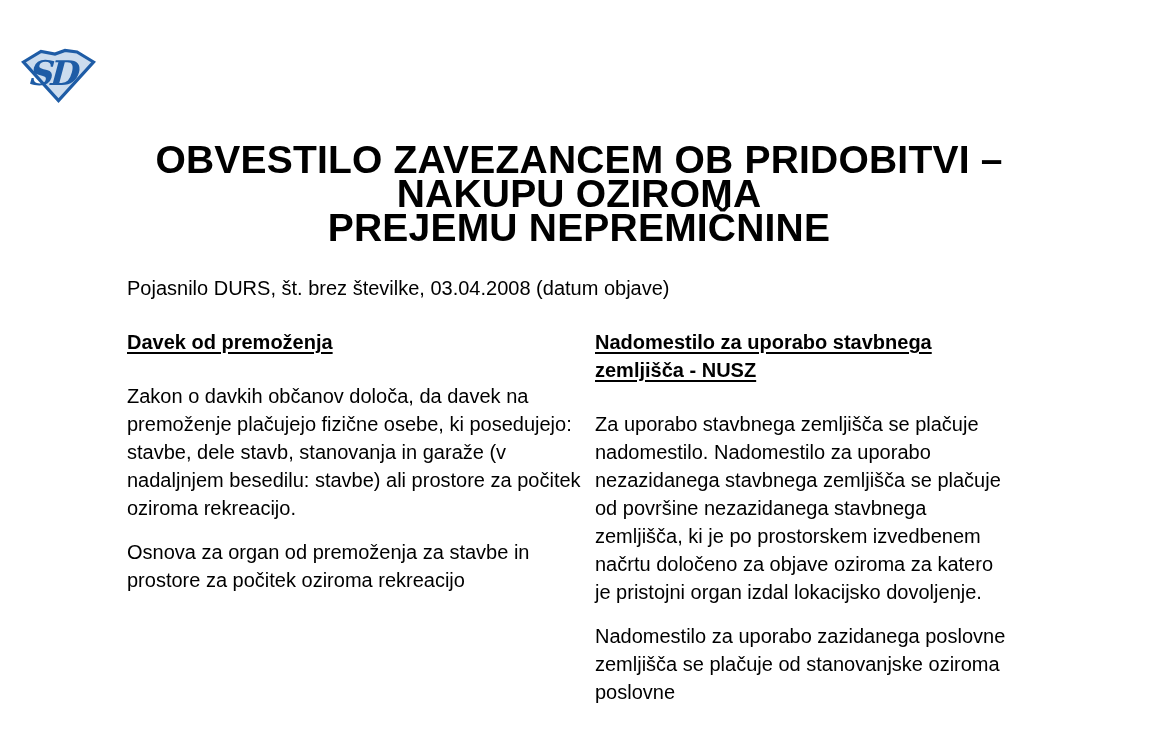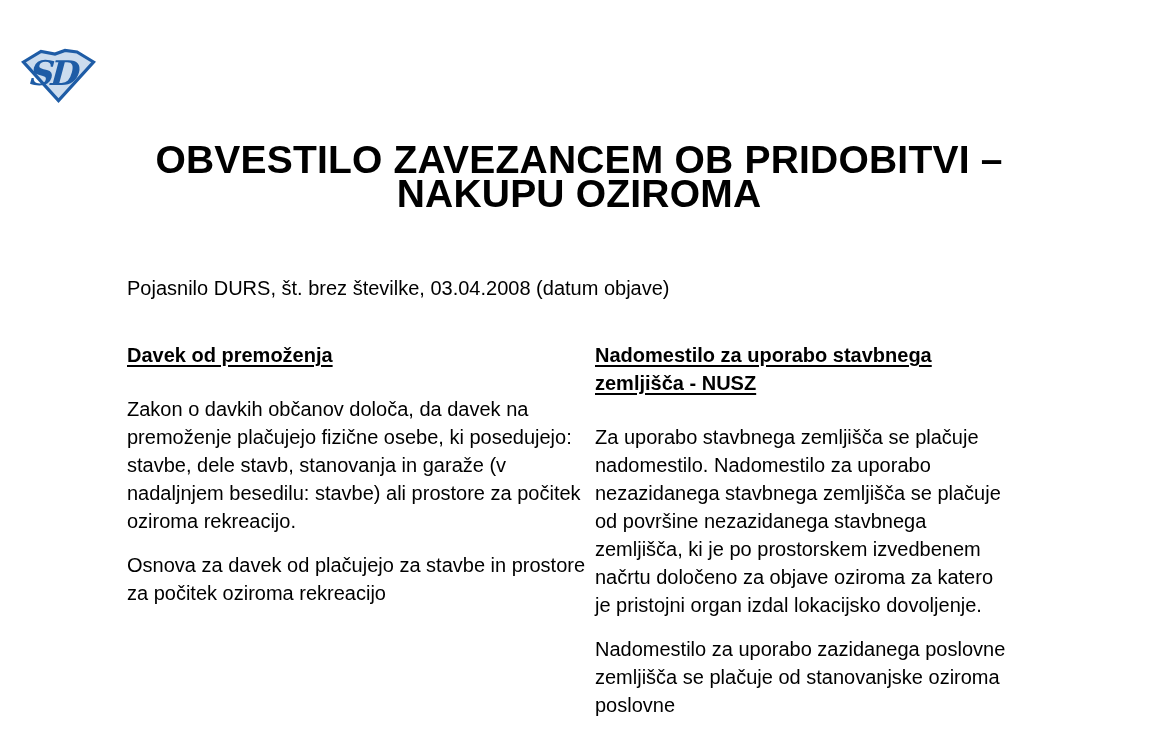--- a/index.html
+++ b/index.html
@@ -51,47 +51,48 @@
   }
   .col-left  { left: 127px; width: 481px; }
   .col-right { left: 595px; width: 411px; }
   .col h2 {
     font-size: 20px;
     line-height: 28px;
     font-weight: bold;
     text-decoration: underline;
     text-decoration-thickness: 2px;
     text-underline-offset: 3px;
-    margin: 16px 0 26px 0;
+    margin: 3px 0 26px 0;
   }
   .col p {
     margin: 8px 0 16px 0;
   }
   .col p b { font-weight: bold; }
 </style>
 </head>
 <body>
 
 <div class="page">
 
   <svg class="logo" viewBox="0 0 75 55" xmlns="http://www.w3.org/2000/svg">
     <path d="M2.5,14 L20,3.5 L34,6 L44,2.5 L56,4 L72.5,14 L37.5,52.5 Z" fill="#ccdcee" stroke="#1e5ca6" stroke-width="3.2" stroke-linejoin="miter"></path>
     <text x="11" y="37" font-family="DejaVu Serif, serif" font-size="34" font-weight="bold" font-style="italic" fill="#1e5ca6" letter-spacing="-4" transform="skewX(-4)">SD</text>
   </svg>
 
   <div class="doc-title">
     <div>OBVESTILO ZAVEZANCEM OB PRIDOBITVI – NAKUPU OZIROMA</div>
+    <div>PREJEMU NEPREMIČNINE</div>
   </div>
 
   <div class="subtitle">Pojasnilo DURS, št. brez številke, 03.04.2008 (datum objave)</div>
 
   <div class="col col-left">
     <h2>Davek od premoženja</h2>
     <p>Zakon o davkih občanov določa, da davek na premoženje plačujejo fizične osebe, ki posedujejo: stavbe, dele stavb, stanovanja in garaže (v nadaljnjem besedilu: stavbe) ali prostore za počitek oziroma rekreacijo.</p>
-    <p>Osnova za davek od plačujejo za stavbe in prostore za počitek oziroma rekreacijo</p>
+    <p>Osnova za organ od premoženja za stavbe in prostore za počitek oziroma rekreacijo</p>
   </div>
 
   <div class="col col-right">
     <h2>Nadomestilo za uporabo stavbnega zemljišča - NUSZ</h2>
     <p>Za uporabo stavbnega zemljišča se plačuje nadomestilo. Nadomestilo za uporabo nezazidanega stavbnega zemljišča se plačuje od površine nezazidanega stavbnega zemljišča, ki je po prostorskem izvedbenem načrtu določeno za objave oziroma za katero je pristojni organ izdal lokacijsko dovoljenje.</p>
     <p>Nadomestilo za uporabo zazidanega poslovne zemljišča se plačuje od stanovanjske oziroma poslovne</p>
   </div>
 
 </div>
 

